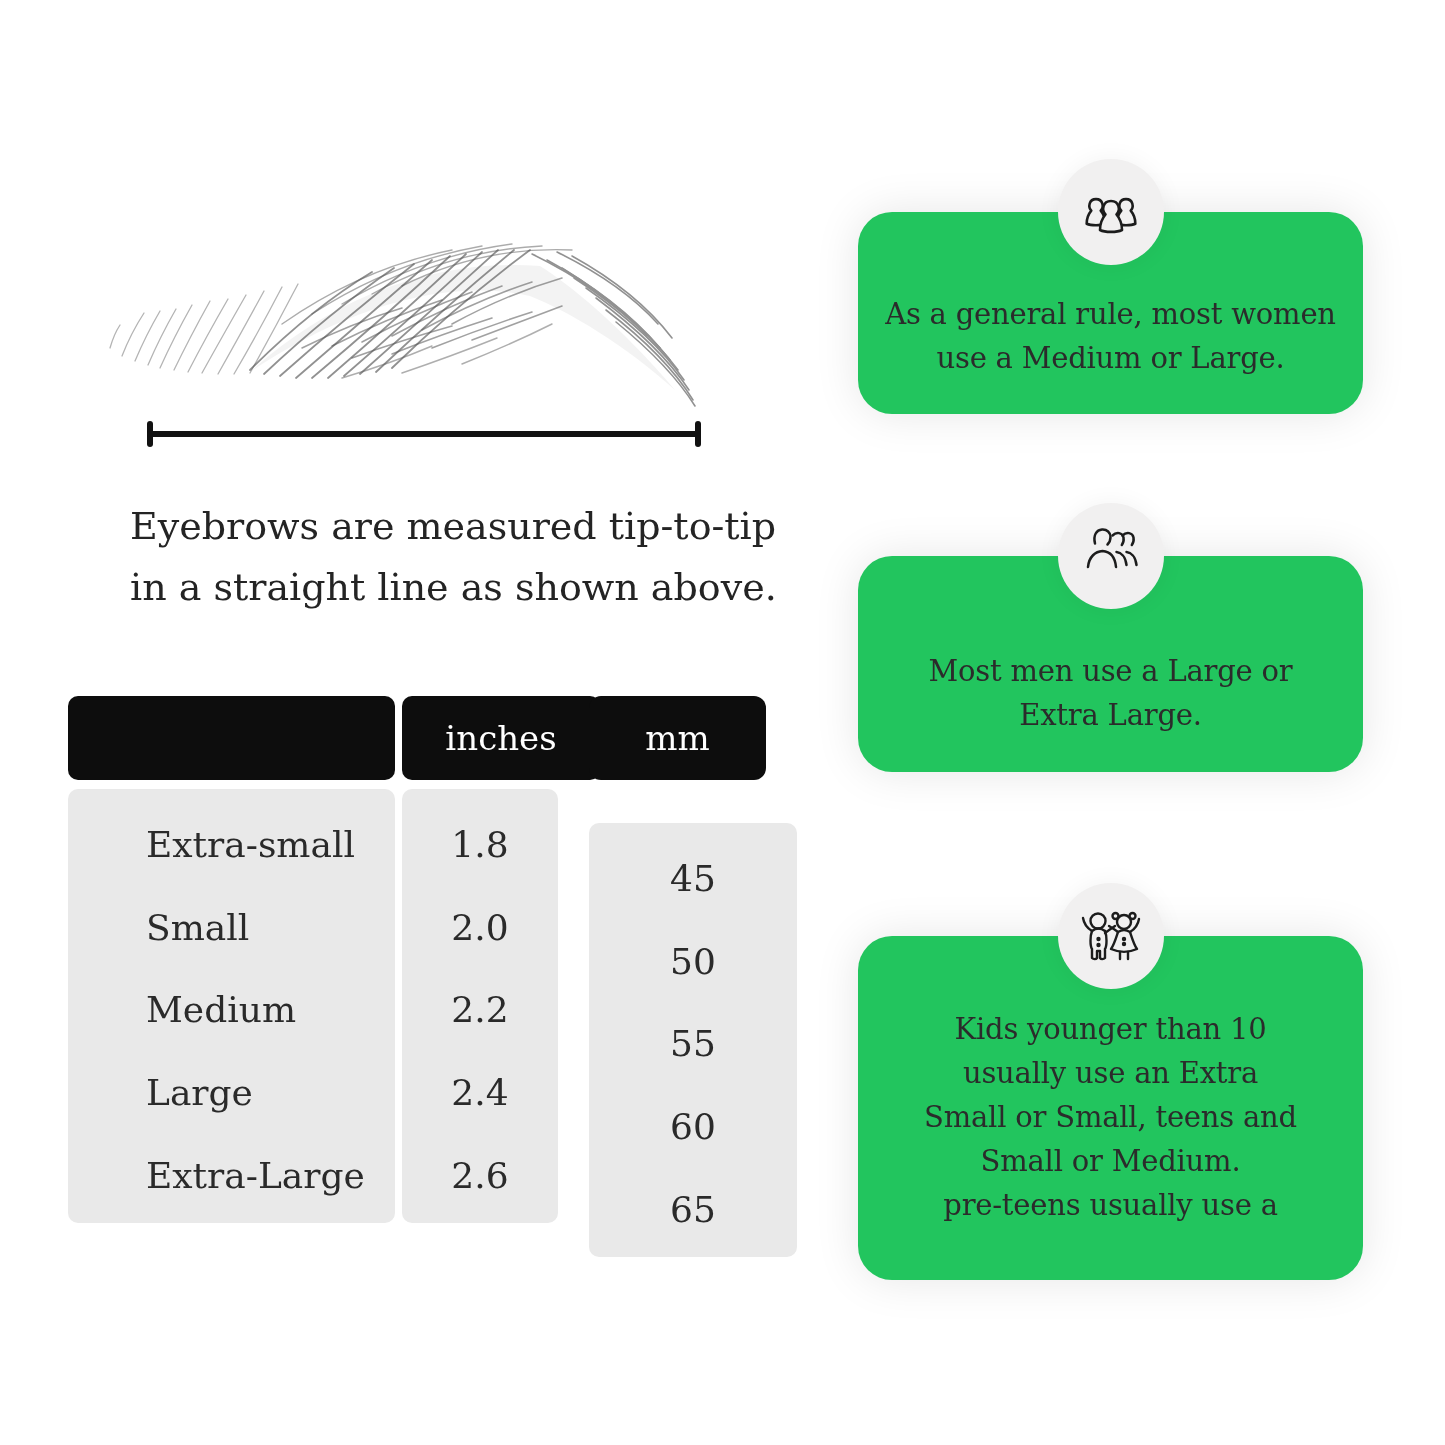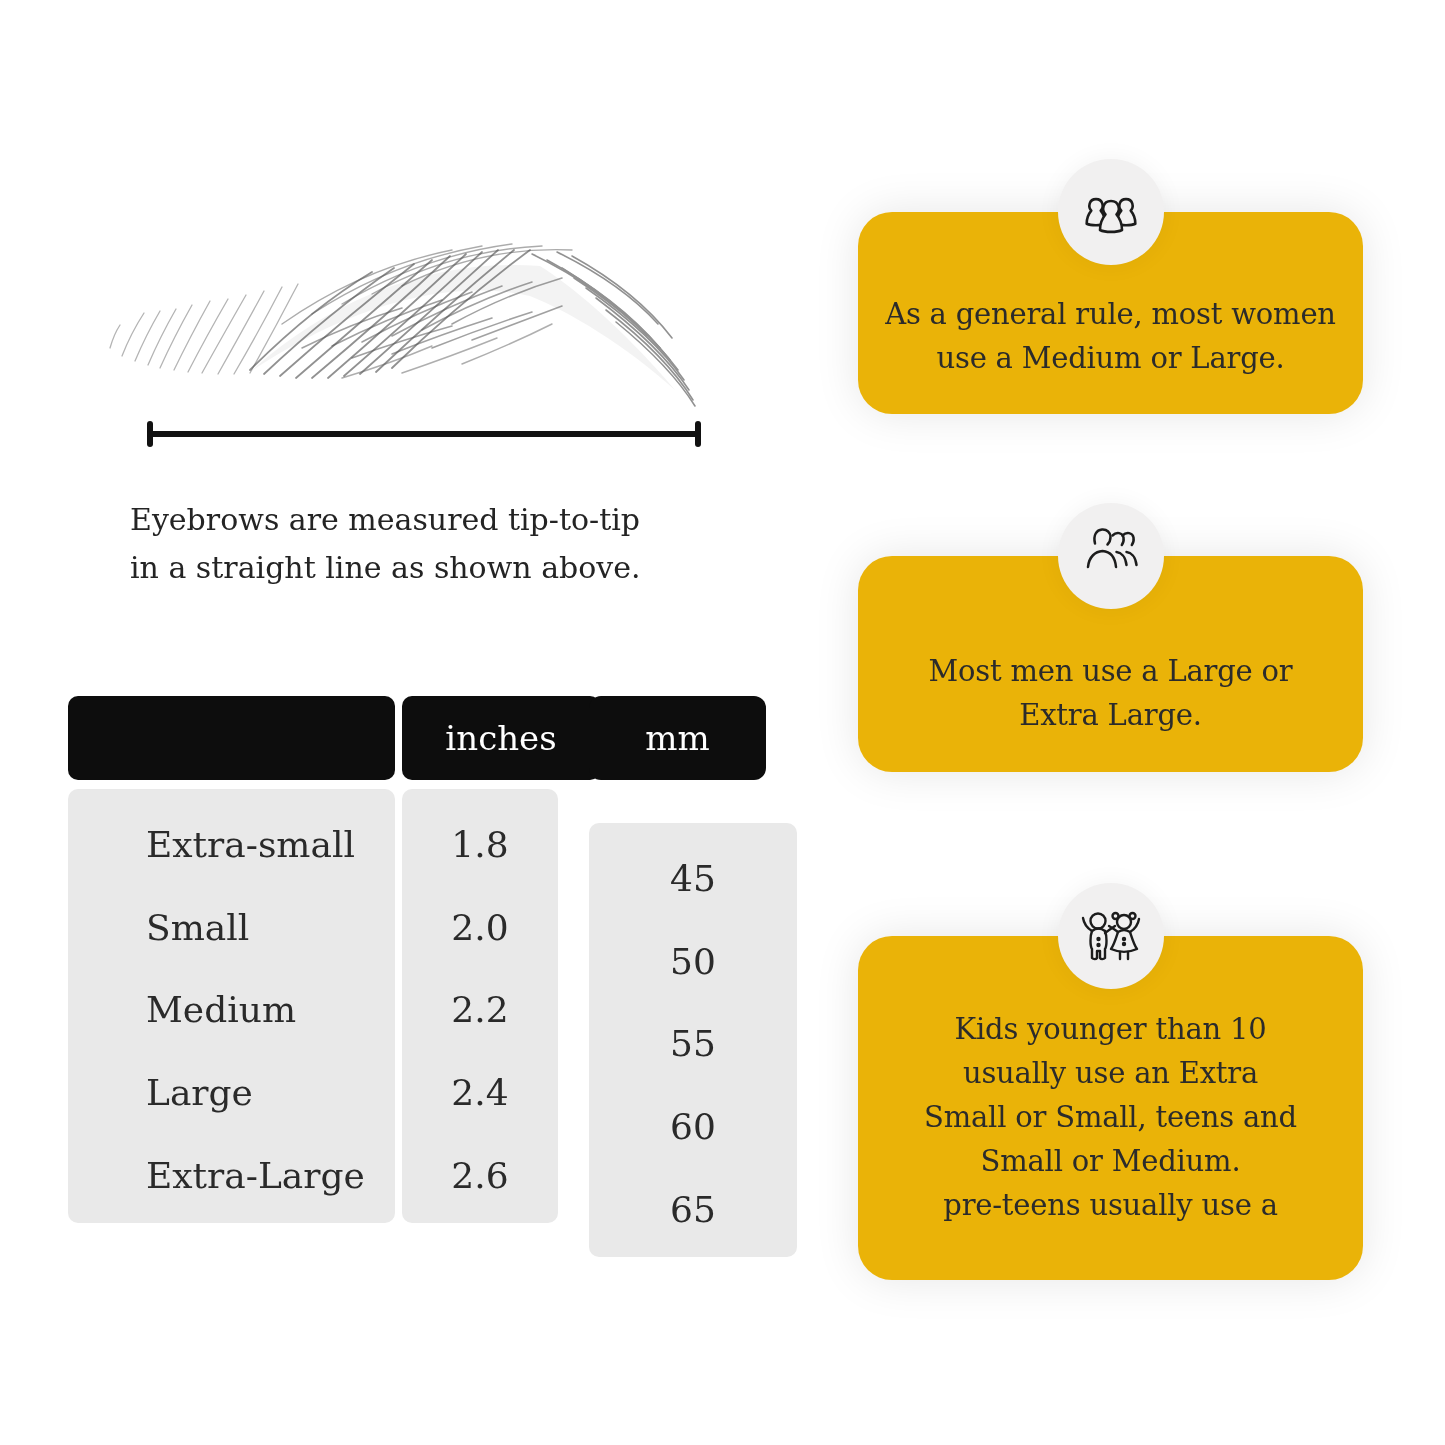--- a/index.html
+++ b/index.html
@@ -11,38 +11,38 @@
   .abs{position:absolute;}
   .nowrap{white-space:nowrap;}
 
   
   #brow-svg{left:100px;top:230px;width:600px;height:190px;}
   #measure-line{left:147px;top:421px;width:554px;height:26px;}
   #measure-line .bar{position:absolute;left:0;right:0;top:10px;height:6px;background:#111;border-radius:3px;}
   #measure-line .cap{position:absolute;top:0;width:6px;height:26px;background:#111;border-radius:3px;}
   #measure-line .cap.left{left:0;}
   #measure-line .cap.right{right:0;}
-  #caption{left:130px;top:496px;font-size:30px;line-height:1.6;color:#242424;}
+  #caption{left:130px;top:496px;font-size:38px;line-height:1.6;color:#242424;}
 
   
   .th{background:#0d0d0d;color:#fff;border-radius:10px;top:696px;height:84px;
       display:flex;align-items:center;justify-content:center;font-size:34px;}
   #th-size{left:68px;width:327px;}
   #th-inches{left:402px;width:198px;}
   #th-mm{left:589px;width:177px;border-radius:12px;}
   .tb{background:#e9e9e9;border-radius:10px;top:789px;height:434px;
       display:flex;flex-direction:column;padding-top:14px;padding-bottom:6px;box-sizing:border-box;}
   #tb-size{left:68px;width:327px;}
   #tb-inches{left:402px;width:156px;}
   #tb-mm{left:589px;width:208px;margin-top:34px;}
   .cell{flex:1;display:flex;align-items:center;justify-content:center;font-size:36px;color:#2a2a2a;}
   #tb-size .cell{justify-content:flex-start;padding-left:78px;}
 
   
-  .card{left:858px;width:505px;background:#eab308;border-radius:34px;
+  .card{left:858px;width:505px;background:#22c55e;border-radius:34px;
         box-shadow:0 0 45px rgba(0,0,0,0.10);
         display:flex;flex-direction:column;align-items:center;justify-content:center;box-sizing:border-box;}
   #card-women{top:212px;height:202px;padding-top:46px;}
   #card-men{top:556px;height:216px;padding-top:58px;}
   #card-kids{top:936px;height:344px;padding-top:18px;}
   .icon-circle{position:absolute;top:-53px;left:50%;transform:translateX(-50%);
         width:106px;height:106px;border-radius:50%;background:#f1f0f0;
         display:flex;align-items:center;justify-content:center;
         box-shadow:0 0 25px rgba(0,0,0,0.05);}
   .card-text{text-align:center;font-size:29px;line-height:1.52;color:#2b2b2b;letter-spacing:-0.2px;}

